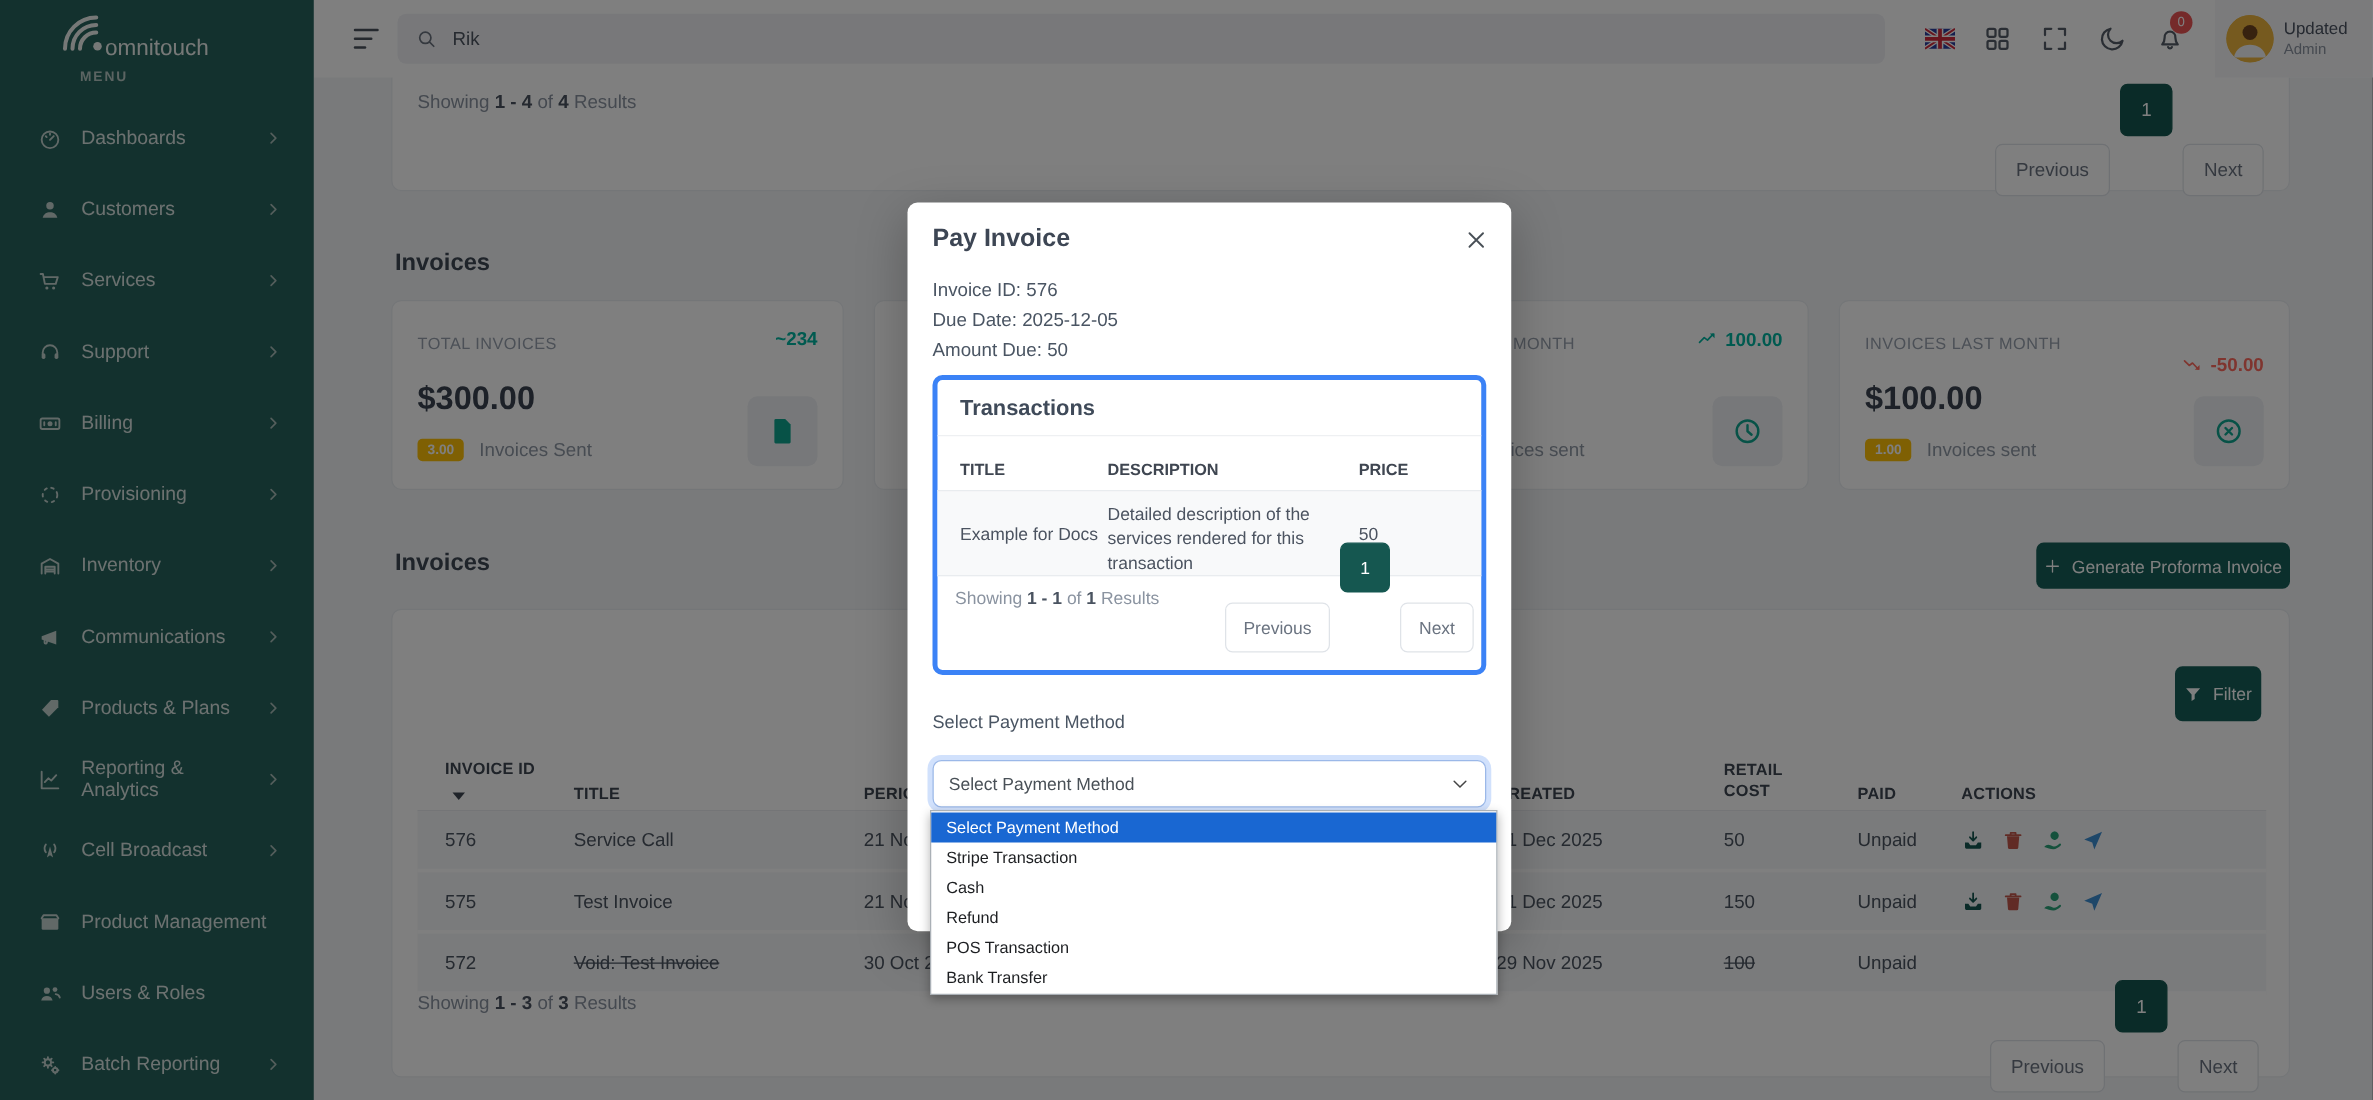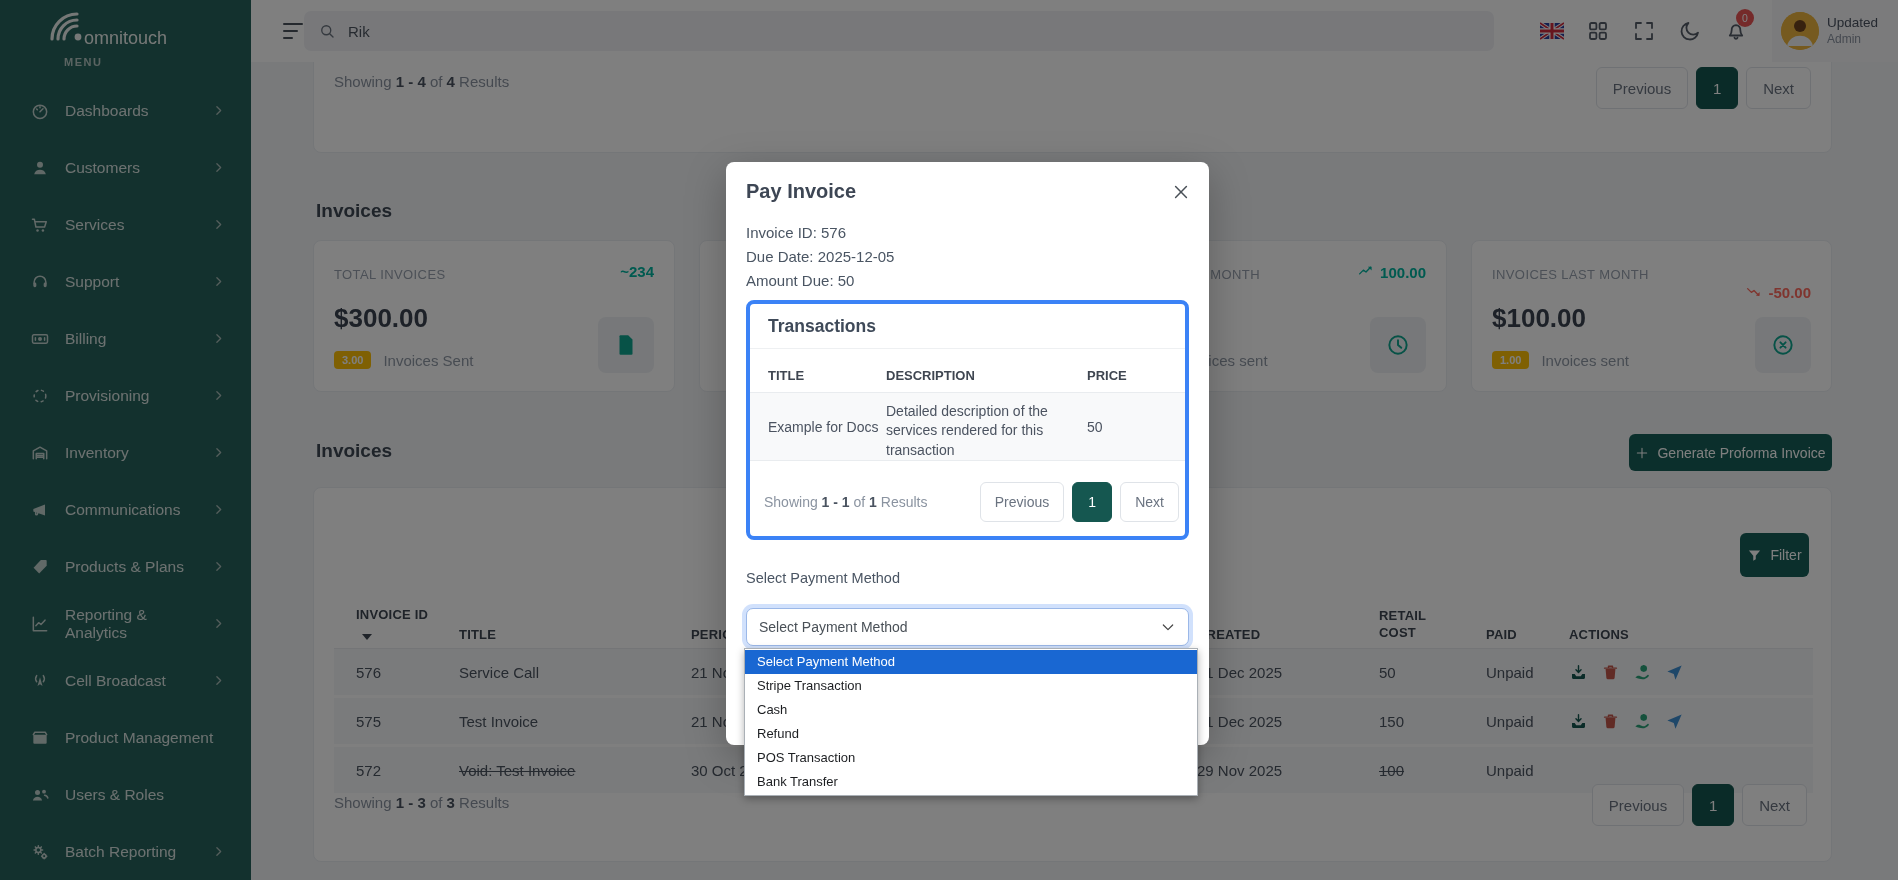--- a/index.html
+++ b/index.html
@@ -14,37 +14,37 @@
   .nav-item .sic{width:20px;height:20px;margin-right:15px;color:#c3d2cf;flex:0 0 auto;}
   .nav-item .lbl{flex:1;}
   .nav-item .chev{width:13px;height:13px;margin-right:26px;color:#a9bcb8;}
   .sic *{stroke:currentColor;fill:none;stroke-width:1.8;stroke-linecap:round;stroke-linejoin:round;}
   .sic .f{fill:currentColor;stroke:none;}
   
   .topbar{position:absolute;left:251px;top:0;width:1647px;height:62px;background:#ffffff;z-index:2;display:flex;align-items:center;}
   .burger{margin-left:32px;display:flex;flex-direction:column;gap:4.5px;cursor:pointer;}
   .burger i{display:block;height:2.6px;border-radius:2px;background:#4a525d;}
   .burger i:nth-child(1){width:20px}.burger i:nth-child(2){width:15px}.burger i:nth-child(3){width:10px}
-  .searchpill{position:absolute;left:53px;top:11px;width:1190px;height:40px;background:#f0f1f5;border-radius:7px;
+  .searchpill{position:absolute;left:67px;top:11px;width:1190px;height:40px;background:#f0f1f5;border-radius:7px;
     display:flex;align-items:center;padding-left:14px;box-sizing:border-box;color:#5c6470;}
   .searchpill .sic{width:18px;height:18px;color:#6a727e;margin-right:10px;}
   .searchpill input{border:none;background:transparent;outline:none;font-size:15px;color:#4d5560;width:1100px;font-family:inherit;}
   .tb-ic{position:absolute;top:19px;width:24px;height:24px;color:#555d68;cursor:pointer;}
   .badge0{position:absolute;left:12px;top:-10px;min-width:18px;height:18px;border-radius:9px;background:#ea5455;color:#fff;
     font-size:10.5px;display:flex;align-items:center;justify-content:center;padding:0 4px;box-sizing:border-box;}
   .userblock{position:absolute;right:0;top:0;width:126px;height:62px;background:#f6f7f9;display:flex;align-items:center;cursor:pointer;}
   .avatar{width:38px;height:38px;border-radius:50%;background:#ecb53e;margin-left:9px;overflow:hidden;flex:0 0 auto;}
   .uinfo{margin-left:8px;line-height:1.25;}
   .uname{font-size:13.5px;color:#4a5260;}
   .urole{font-size:12px;color:#8b93a0;}
   
   .card{position:absolute;background:#fff;border:1px solid #e9edf0;border-radius:8px;box-sizing:border-box;}
   .pg{display:flex;gap:8px;}
   .pg .pbtn{height:40px;background:#fff;border:1px solid #dfe3e8;border-radius:6px;color:#6a7380;font-size:15px;
-    display:flex;align-items:center;justify-content:center;padding:0 16px;cursor:pointer;}
+    display:flex;align-items:center;justify-content:center;padding:0 16px;cursor:pointer;margin-top:48px;}
   .pg .pcur{width:40px;height:40px;background:#155750;border:1px solid #155750;border-radius:6px;color:#fff;font-size:15px;
     display:flex;align-items:center;justify-content:center;cursor:pointer;}
   .showing{font-size:15px;color:#8a93a0;}
   .showing b{color:#4a5360;font-weight:bold;}
   .h-invoices{position:absolute;font-size:19px;font-weight:bold;color:#3e4854;}
   
   .scard-label{position:absolute;left:20px;top:26px;font-size:13px;letter-spacing:.4px;color:#98a1ae;}
   .scard-trend{position:absolute;right:20px;top:22px;display:flex;align-items:center;gap:5px;font-size:15px;font-weight:bold;}
   .t-up{color:#00b5a0;} .t-down{color:#ff6a5e;margin-top:20px;}
   .scard-amount{position:absolute;left:20px;top:62px;font-size:26px;font-weight:bold;color:#3a4350;}

